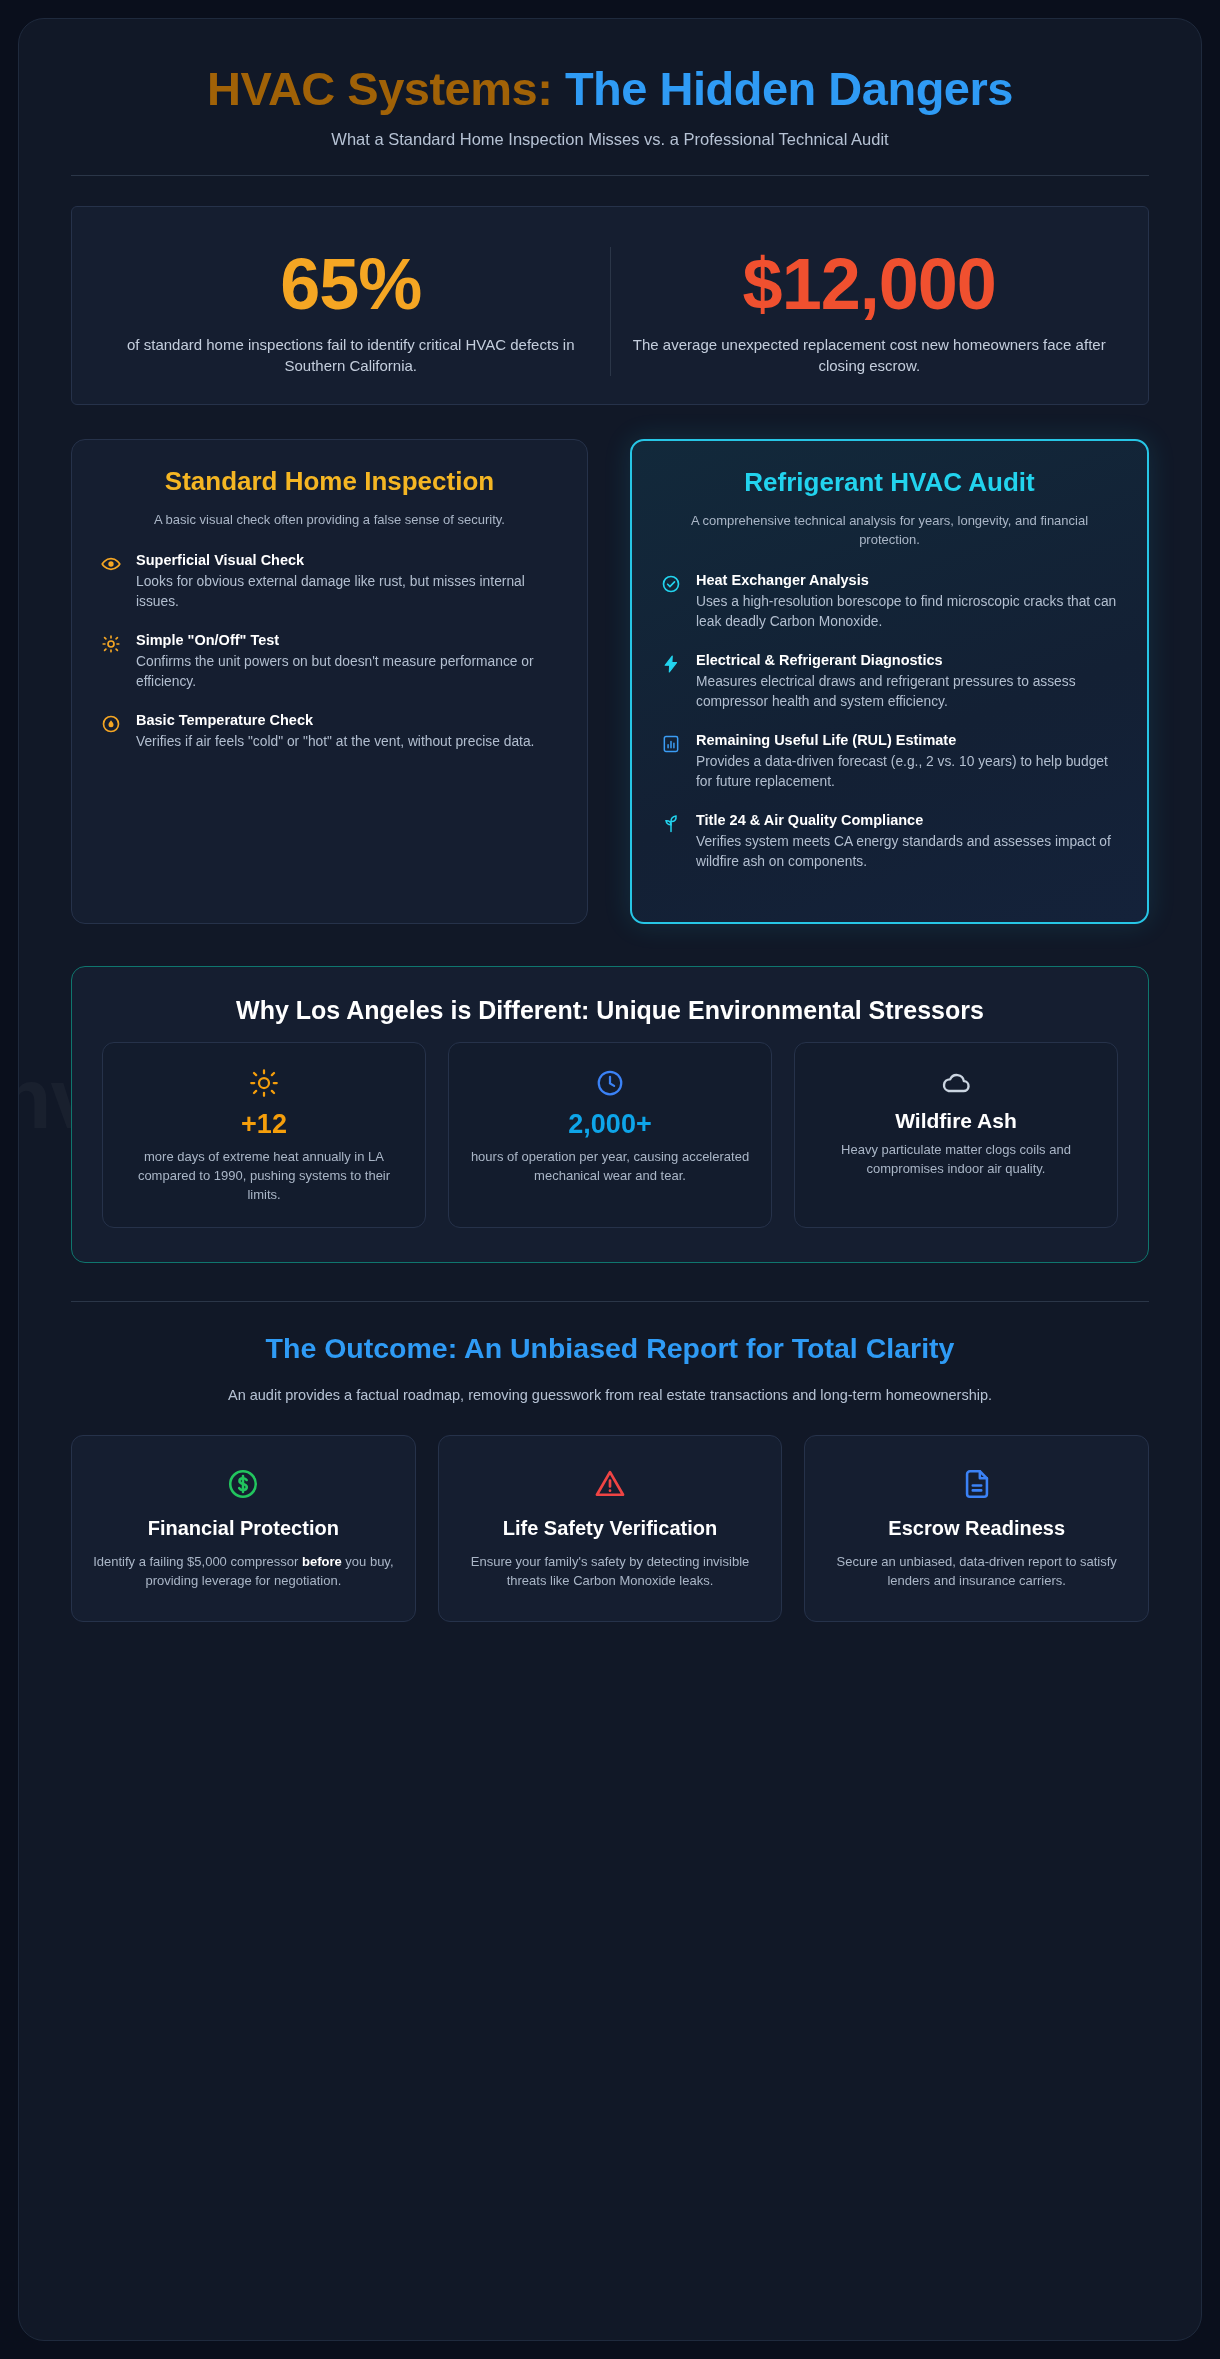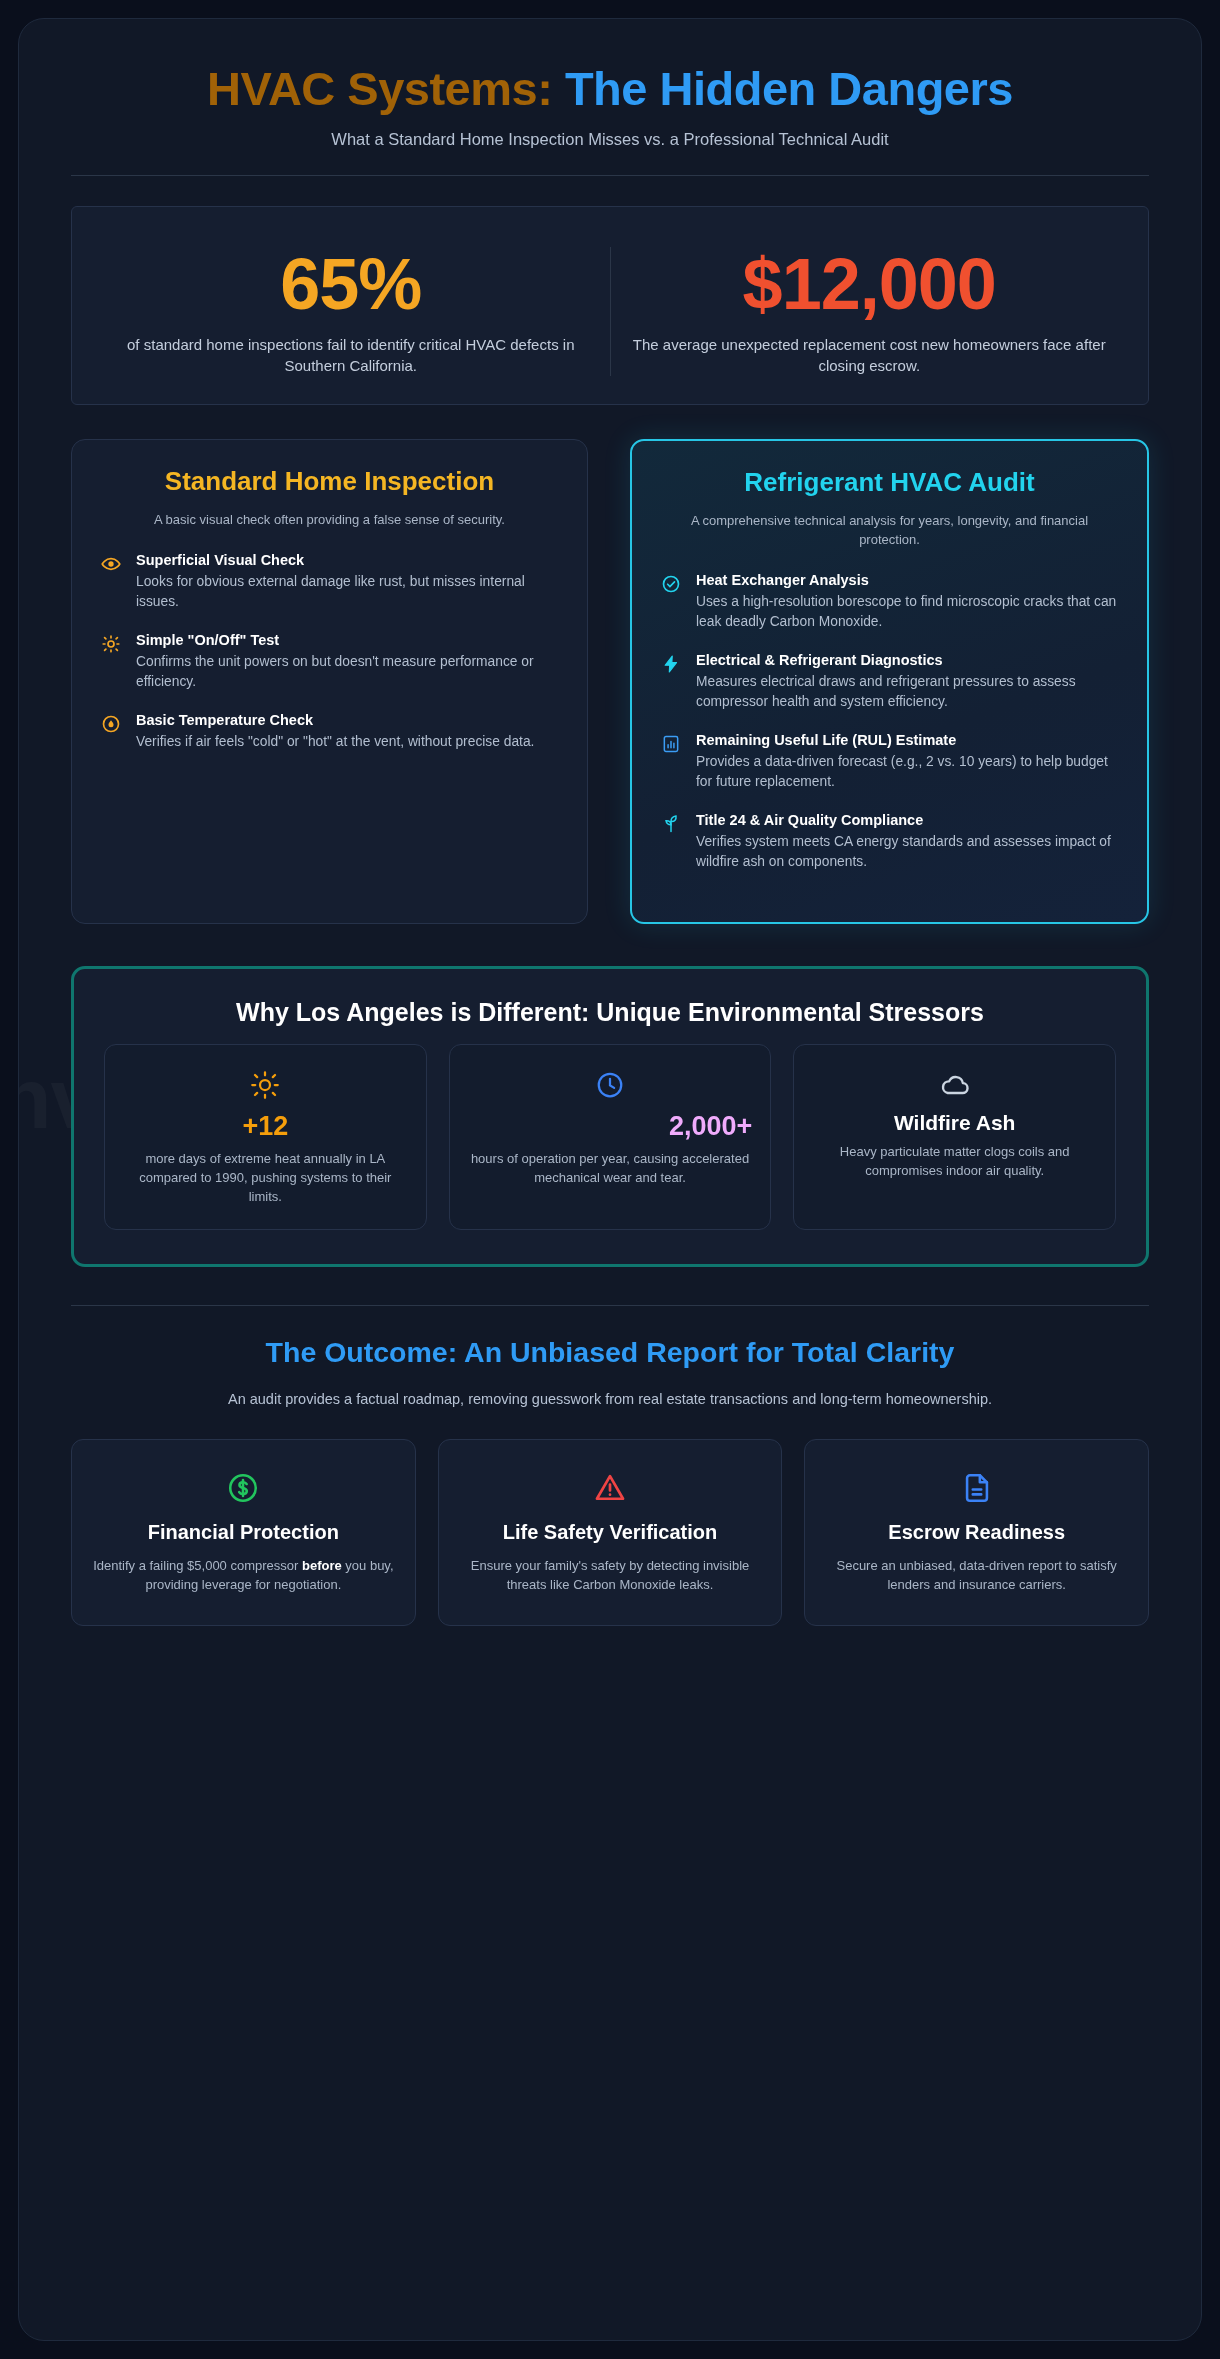--- a/index.html
+++ b/index.html
@@ -147,21 +147,21 @@
   }
   .item .txt p {
     font-size: 13.8px;
     line-height: 1.45;
     color: #b3bfd0;
   }
 
   
   .env {
     margin-top: 42px;
-    border: 3px solid #0f766e;
+    border: 1px solid #0f766e;
     border-radius: 14px;
     background: #151e30;
     padding: 28px 30px 34px 30px;
   }
   .env h2 {
     text-align: center;
     font-size: 25px;
     line-height: 1.25;
     color: #ffffff;
     font-weight: bold;
@@ -180,21 +180,21 @@
     padding: 20px 18px 22px 18px;
     text-align: center;
   }
   .env-card .ico { height: 40px; display: flex; align-items: center; justify-content: center; }
   .env-card .val {
     font-size: 27px;
     font-weight: bold;
     margin-top: 6px;
   }
   .env-card .val.amber { color: #f59e0b; }
-  .env-card .val.blue { color: #f0abfc; text-align: right; }
+  .env-card .val.blue { color: #0ea5e9; }
   .env-card .val.white { color: #ffffff; font-size: 21px; }
   .env-card p {
     margin-top: 8px;
     font-size: 13px;
     line-height: 1.45;
     color: #aab6c7;
   }
 
   
   .outcome-divider { height: 1px; background: #2b3648; margin: 38px 0 30px 0; }

